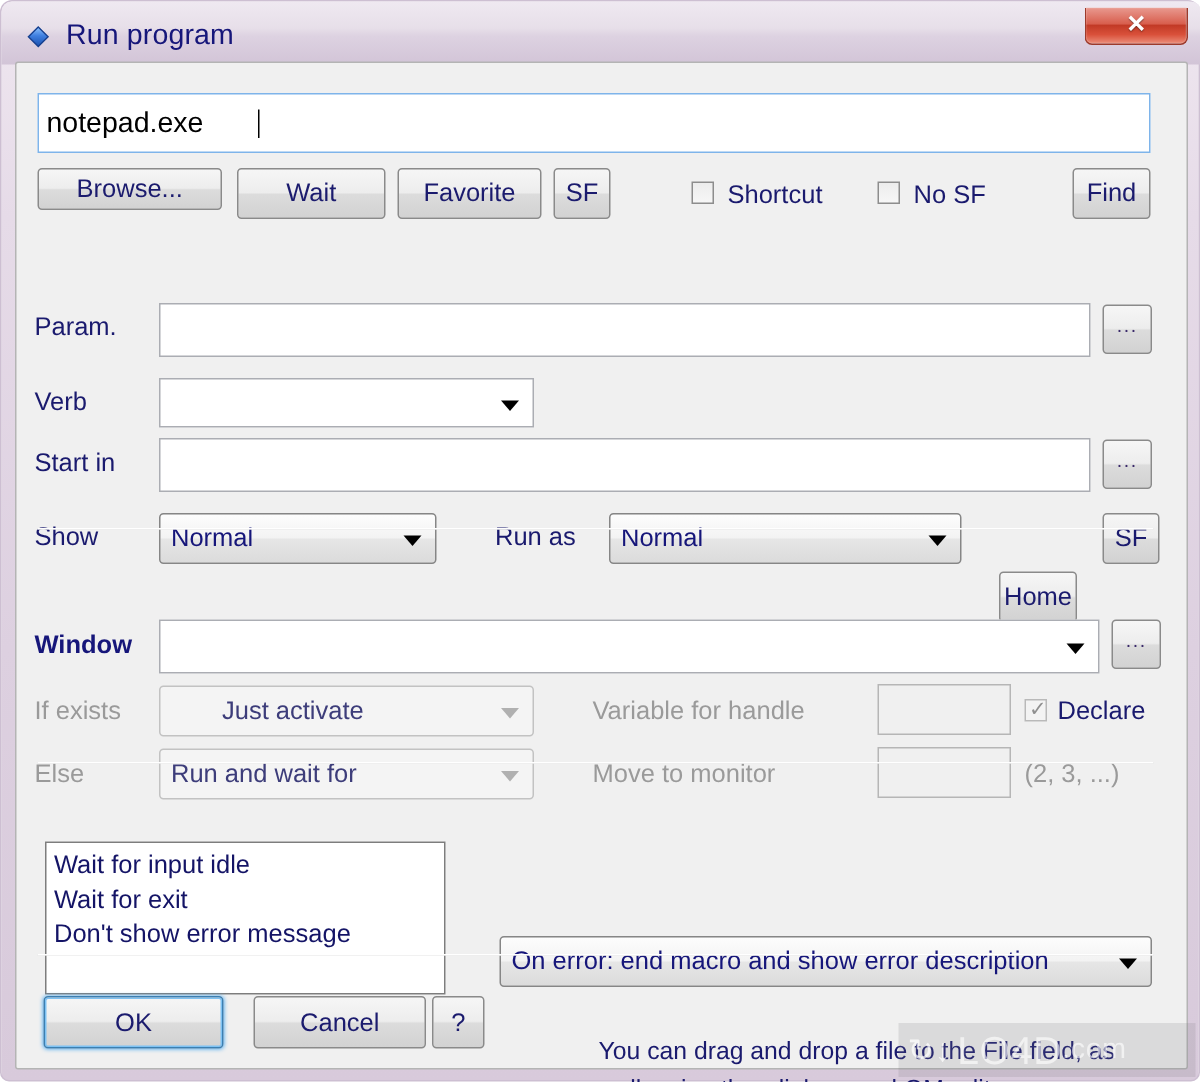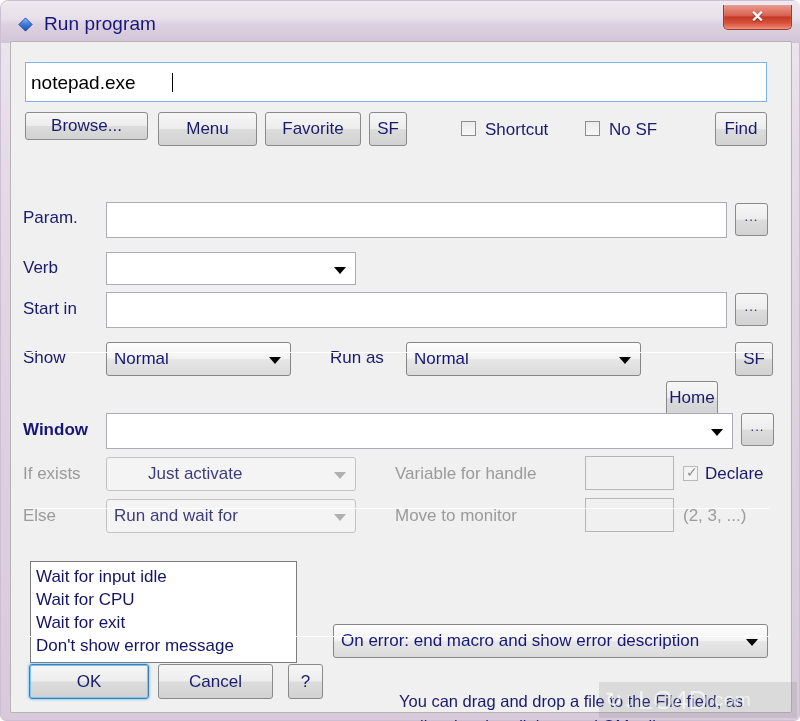--- a/index.html
+++ b/index.html
@@ -240,21 +240,21 @@
 
     <div class="txt focus" style="left:14px; top:20px; width:742px; height:40px; font-size:19px;gap:35px;">
       <span>notepad.exe</span>
         <span class="caret"></span>
     </div>
 
     <div class="btn" style="left:14px; top:70px; width:123px; height:28px;">
       <span>Browse...</span>
     </div>
     <div class="btn" style="left:147px; top:70px; width:99px; height:34px;">
-      <span>Menu</span>
+      <span>Wait</span>
     </div>
     <div class="btn" style="left:254px; top:70px; width:96px; height:34px;">
       <span>Favorite</span>
     </div>
     <div class="btn" style="left:358px; top:70px; width:38px; height:34px;">
       <span>SF</span>
     </div>
 
     <div class="chk" style="left:450px; top:79px;"></div>
     <div class="lbl" style="left:474px; top:78px;">Shortcut</div>
@@ -342,36 +342,35 @@
     <div class="lbl dim" style="left:384px; top:464px;">Move to monitor</div>
     <div class="txt dis" style="left:574px; top:456px; width:89px; height:34px;">
       <span></span>
     </div>
     <div class="lbl dim" style="left:672px; top:464px;">(2, 3, ...)</div>
 
     <div class="sep" style="left:14px; top:466px; width:744px;"></div>
 
     <div id="listbox">
       <div class="item">Wait for input idle</div>
-      <div class="item">Wait for CPU</div>
       <div class="item">Wait for exit</div>
       <div class="item">Don't show error message</div>
     </div>
 
     <div class="combo" style="left:322px; top:582px; width:435px; height:34px;">
       <span>On error: end macro and show error description</span>
       <span class="arrow"></span>
     </div>
 
     <div class="sep" style="left:14px; top:594px; width:744px;"></div>
 
     <div class="btn default" style="left:18px; top:622px; width:120px; height:35px;">
       <span>OK</span>
     </div>
-    <div class="btn" style="left:147px; top:622px; width:115px; height:35px;">
+    <div class="btn" style="left:158px; top:622px; width:115px; height:35px;">
       <span>Cancel</span>
     </div>
     <div class="btn" style="left:277px; top:622px; width:35px; height:35px;">
       <span>?</span>
     </div>
 
     <div id="hint">
       <div>You can drag and drop a file to the File field, as</div>
       <div>well as in other dialogs and QM editor.</div>
     </div>

